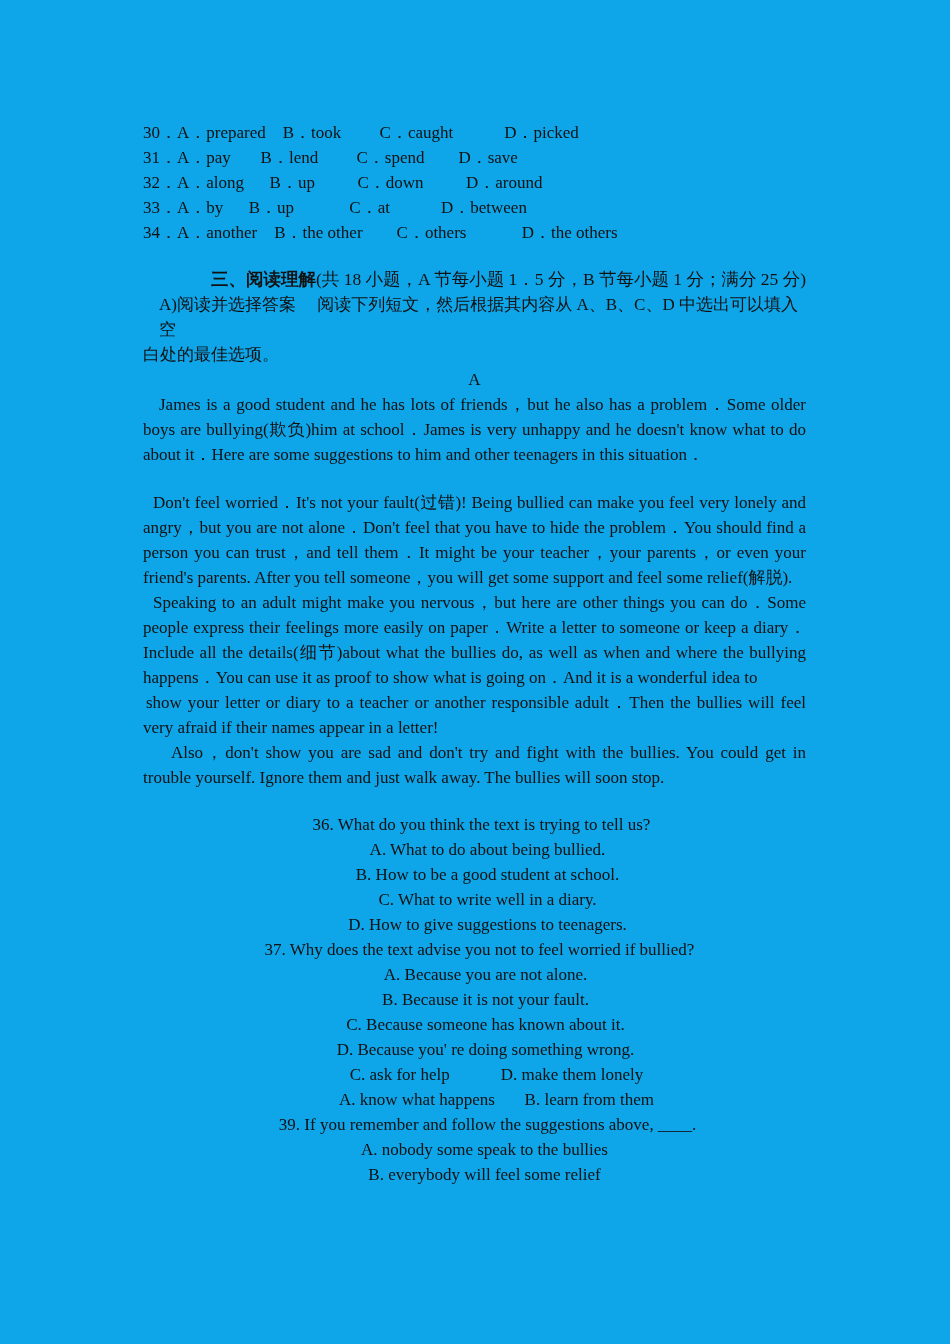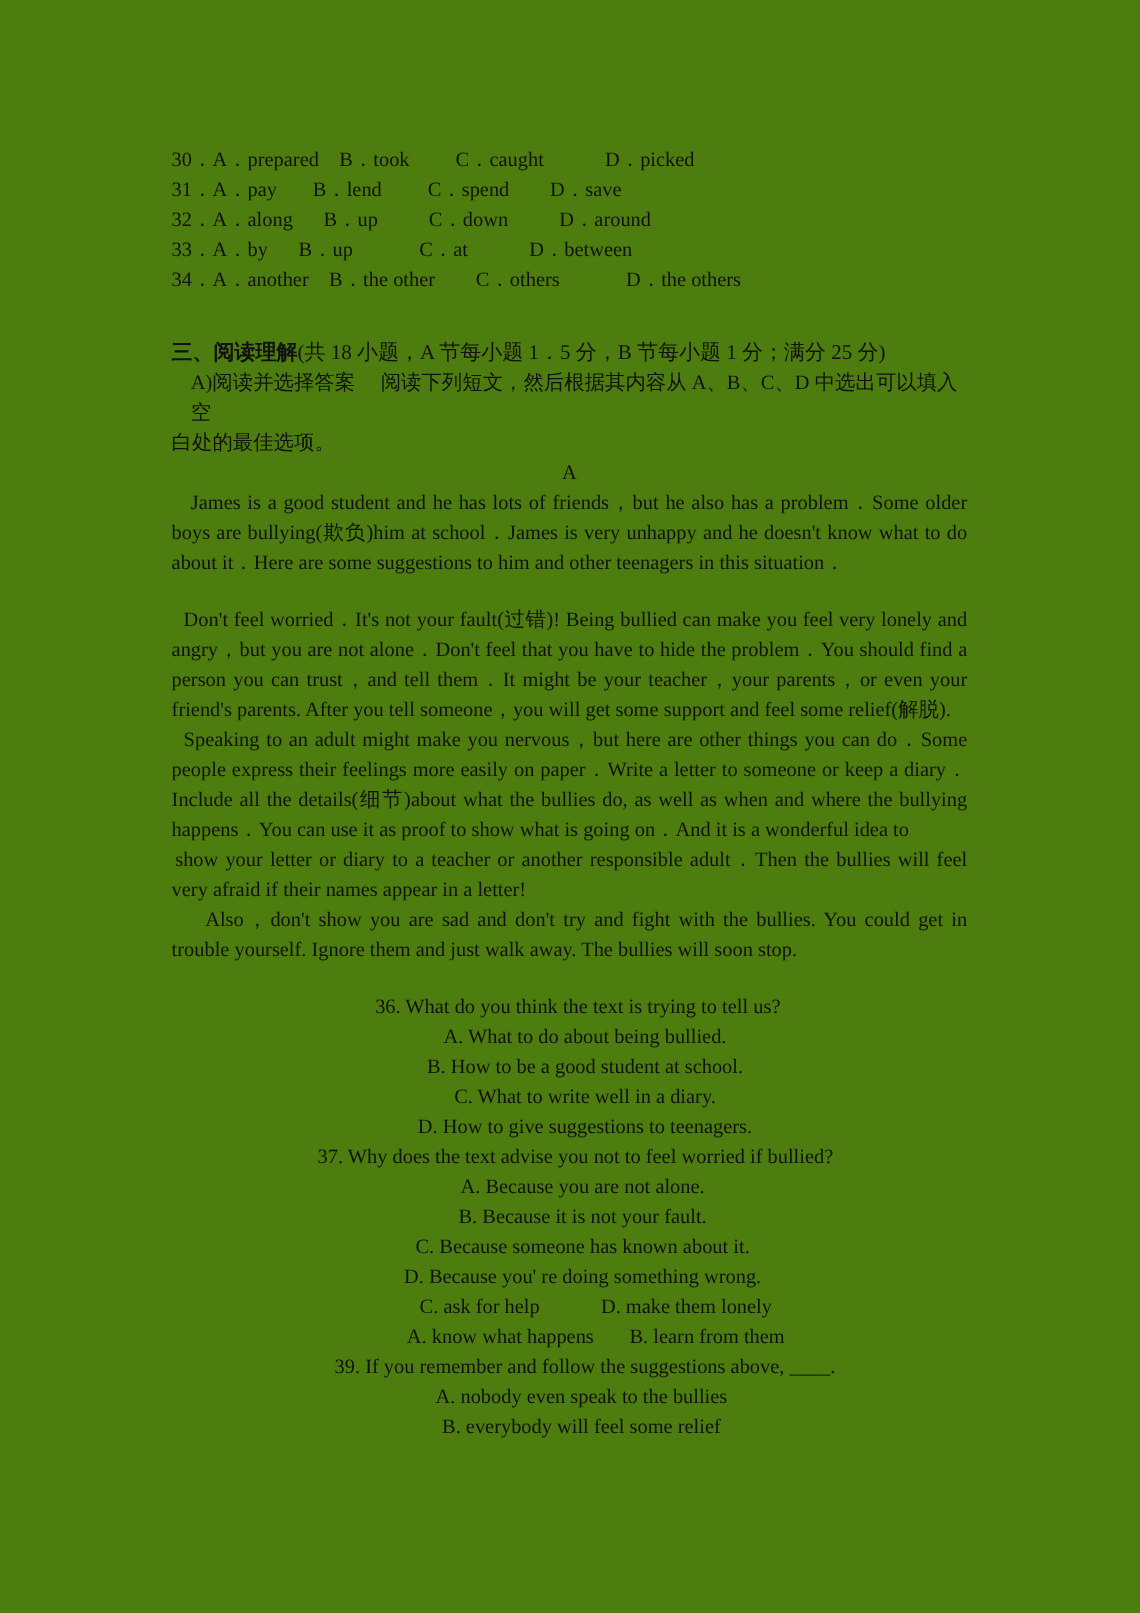--- a/index.html
+++ b/index.html
@@ -1,30 +1,30 @@
 <!DOCTYPE html>
 <html><head>
 <meta charset="utf-8">
 <style>
   html, body { margin: 0; padding: 0; background: #ffffff; }
   .page {
     position: relative;
     width: 950px;
     min-height: 1344px;
-    background: #4d7c0f;
+    background: #0ea5e9;
     color: #111111;
     font-family: "Liberation Serif", "DejaVu Serif", serif;
     font-size: 17px;
     line-height: 25px;
     box-sizing: border-box;
     padding: 120px 144px 40px 143px;
   }
   .line { white-space: pre-wrap; }
   .mc-block { margin-bottom: 0; }
-  .section-title { margin-top: 36px; font-size: 17.5px; }
+  .section-title { margin-top: 22px; font-size: 17.5px; text-align: right; }
   .section-title .b { font-weight: bold; }
   .instr1 { padding-left: 16px; }
   .passage-label { text-align: center; margin-top: 0; }
   .para {
     margin: 0;
     text-align: justify;
     white-space: normal;
   }
   .para.p1 { text-indent: 16px; }
   .para.p2 { text-indent: 10px; margin-top: 23px; }
@@ -66,17 +66,17 @@
     <div class="line" style="padding-left:26px">C. What to write well in a diary.</div>
     <div class="line" style="padding-left:26px">D. How to give suggestions to teenagers.</div>
     <div class="line" style="padding-left:10px">37. Why does the text advise you not to feel worried if bullied?</div>
     <div class="line" style="padding-left:22px">A. Because you are not alone.</div>
     <div class="line" style="padding-left:22px">B. Because it is not your fault.</div>
     <div class="line" style="padding-left:22px">C. Because someone has known about it.</div>
     <div class="line" style="padding-left:22px">D. Because you' re doing something wrong.</div>
     <div class="line" style="padding-left:44px">C. ask for help            D. make them lonely</div>
     <div class="line" style="padding-left:44px">A. know what happens       B. learn from them</div>
     <div class="line" style="padding-left:26px">39. If you remember and follow the suggestions above, ____.</div>
-    <div class="line" style="padding-left:20px">A. nobody even speak to the bullies</div>
+    <div class="line" style="padding-left:20px">A. nobody some speak to the bullies</div>
     <div class="line" style="padding-left:20px">B. everybody will feel some relief</div>
   </div>
 
 </div>
 
 </body></html>

